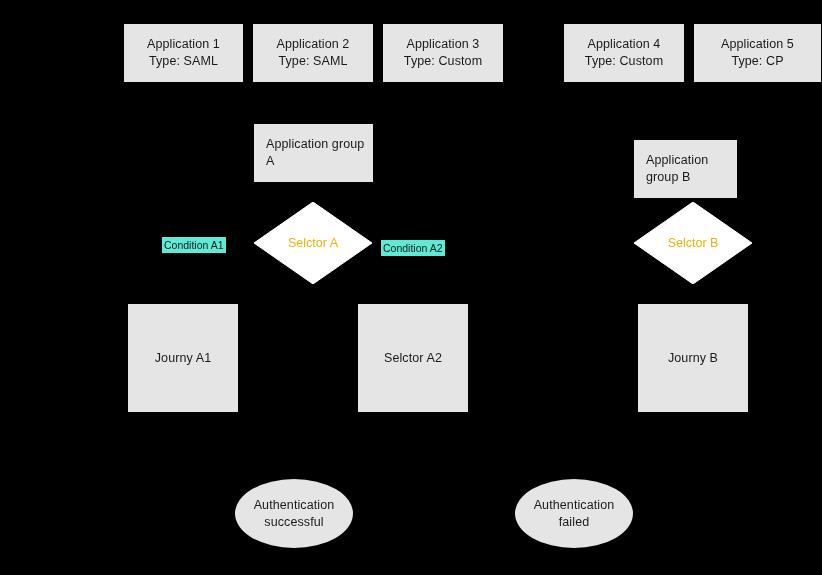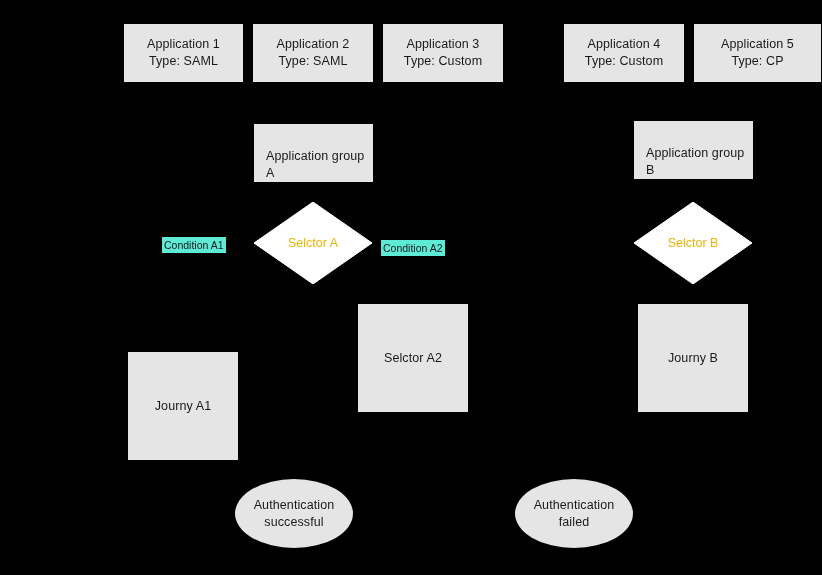--- a/index.html
+++ b/index.html
@@ -32,21 +32,20 @@
     letter-spacing: 0.1px;
   }
   .app-box {
     font-size: 12.5px;
   }
   .group-box {
     justify-content: flex-start;
     text-align: left;
     padding-left: 12px;
     font-size: 12.5px;
-    align-items: flex-end;
   }
   .journey-box {
     font-size: 12.5px;
   }
   .ellipse-node {
     border-radius: 50%;
     font-size: 12.5px;
   }
   .diamond-wrap {
     position: absolute;
@@ -142,21 +141,21 @@
     <span>
       <span>Application 5</span><br>
       <span>Type: CP</span>
     </span>
   </div>
 
   <div class="node group-box" style="left:254px; top:124px; width:119px; height:58px;">
     <span>Application group A</span>
   </div>
 
-  <div class="node group-box" style="left:634px; top:121px; width:119px; height:58px;">
+  <div class="node group-box" style="left:634px; top:140px; width:103px; height:58px;">
     <span>Application group B</span>
   </div>
 
   <div class="diamond-wrap" style="left:254px; top:202px; width:118px; height:82px;">
     <svg width="118" height="82" viewBox="0 0 118 82" xmlns="http://www.w3.org/2000/svg">
       <polygon points="59,0 118,41 59,82 0,41" fill="#ffffff" stroke="#ffffff" stroke-width="1"></polygon>
     </svg>
     <div class="diamond-label">
       <span>Selctor A</span>
     </div>
@@ -172,21 +171,21 @@
   </div>
 
   <div class="cond-label" style="left:162px; top:237px;">
     <span>Condition A1</span>
   </div>
 
   <div class="cond-label" style="left:381px; top:240px;">
     <span>Condition A2</span>
   </div>
 
-  <div class="node journey-box" style="left:128px; top:304px; width:110px; height:108px;margin-top:48px;">
+  <div class="node journey-box" style="left:128px; top:304px; width:110px; height:108px;">
     <span>Journy A1</span>
   </div>
 
   <div class="node journey-box" style="left:358px; top:304px; width:110px; height:108px;">
     <span>Selctor A2</span>
   </div>
 
   <div class="node journey-box" style="left:638px; top:304px; width:110px; height:108px;">
     <span>Journy B</span>
   </div>

